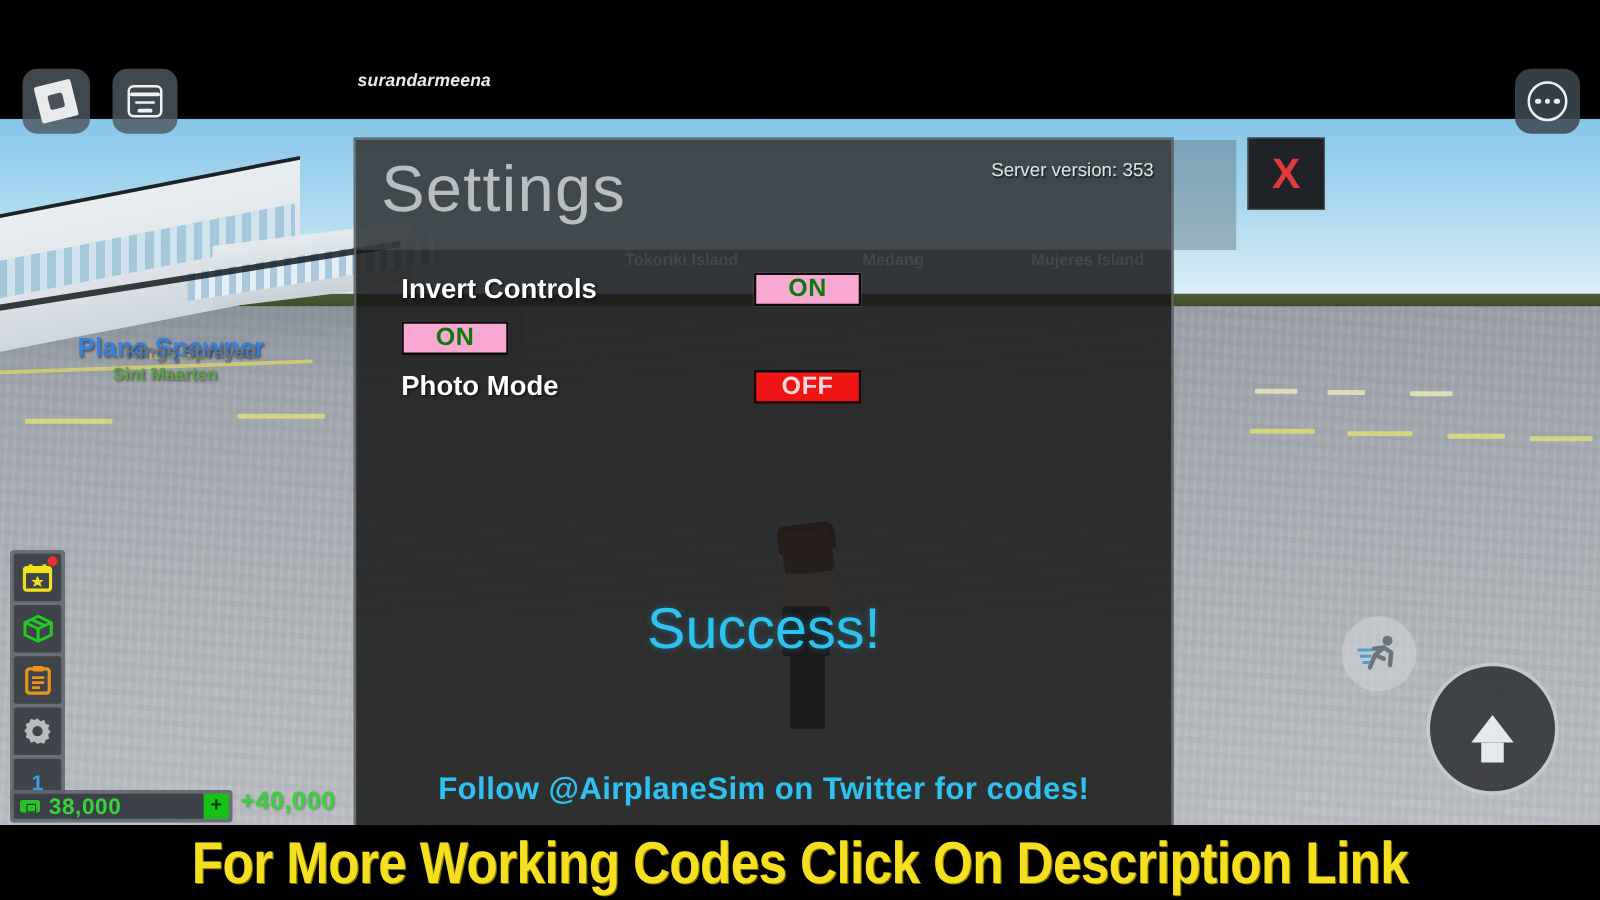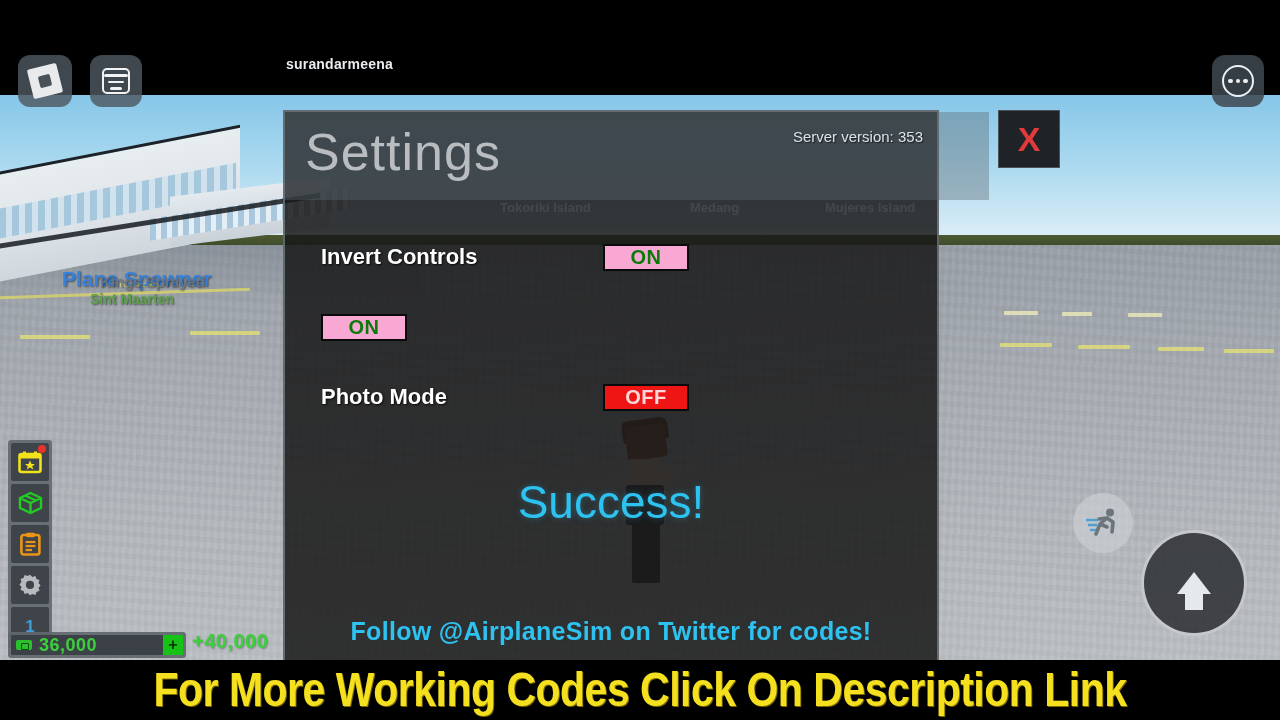--- a/index.html
+++ b/index.html
@@ -122,21 +122,21 @@
     width:28px; height:26px; border:2.5px solid #f0f2f3; border-radius:5px; position:relative;
   }
   .chat-bubble span { display:block; height:2.5px; background:#f0f2f3; margin:4px auto 0; border-radius:2px; }
   .dots-circle {
     width:32px; height:32px; border:2.5px solid #eef1f3; border-radius:50%;
     display:flex; align-items:center; justify-content:center; gap:3px;
   }
   .dots-circle i { width:4.5px; height:4.5px; background:#eef1f3; border-radius:50%; display:block; }
   #username {
     position:absolute; left:286px; top:56px; color:#e9edf0; font-size:14px;
-    font-weight:bold; text-shadow:1px 1px 2px rgba(0,0,0,.6); letter-spacing:.2px;
+    font-weight:bold; text-shadow:1px 1px 2px rgba(0,0,0,.6); letter-spacing:.2px;font-style:italic;
   }
 
   
   #sidebar {
     position:absolute; left:8px; top:440px; width:44px;
     background: rgba(96,103,110,0.9); border-radius:3px; padding:3px;
     display:flex; flex-direction:column; gap:3px;
   }
   .side-btn {
     width:38px; height:38px; background:#3e4449; border-radius:2px;
@@ -204,21 +204,21 @@
   }
   #panelTitle {
     position:absolute; left:20px; top:10px; color:#b9bdc0; font-size:52px;
     font-weight:normal; letter-spacing:1px; font-family:"Liberation Sans", sans-serif;
   }
   #serverVersion {
     position:absolute; right:14px; top:16px; color:#dfe3e6; font-size:15px;
     text-shadow:1px 1px 1px rgba(0,0,0,.6);
   }
   .settings-rows { position:absolute; left:36px; top:100px; width:640px; }
-  .setting-row { display:flex; height:38px; margin-bottom:1px;margin-top:32px; }
+  .setting-row { display:flex; align-items:center; height:38px; margin-bottom:1px; }
   .setting-label {
     width:282px; color:#ffffff; font-size:22px; font-weight:bold;
     text-shadow:1px 1px 2px rgba(0,0,0,.8);
   }
   .toggle {
     width:86px; height:27px; display:flex; align-items:center; justify-content:center;
     border:2px solid #0a0a0a; font-size:20px; font-weight:bold; letter-spacing:.5px;
   }
   .toggle.on  { background:#f9a8d4; color:#0a7a0a; }
   .toggle.off { background:#ef1515; color:#ffd9d9; }
@@ -362,21 +362,21 @@
 
     <div class="side-btn">
       <span class="lvl-num">1</span>
       <div class="lvl-bar"></div>
     </div>
   </div>
 
   <div id="moneybar">
     <div class="money-inner">
       <div class="cash-icon"></div>
-      <span class="money-val">36,000</span>
+      <span class="money-val">38,000</span>
     </div>
     <div class="plus-btn">+</div>
   </div>
   <div id="moneygain">+40,000</div>
 
   <div id="sprintBtn">
     <svg width="36" height="32" viewBox="0 0 36 32">
       <circle cx="25" cy="5.5" r="4" fill="#6d757c"></circle>
       <path d="M22 11 L15 17 L11 27 M22 11 L28 15 L27 25 M22 11 L14 12 M15 17 L22 20" stroke="#6d757c" stroke-width="3.6" fill="none" stroke-linecap="round" stroke-linejoin="round"></path>
       <line x1="1" y1="13" x2="13" y2="13" stroke="#4e9fd0" stroke-width="2.4"></line>

